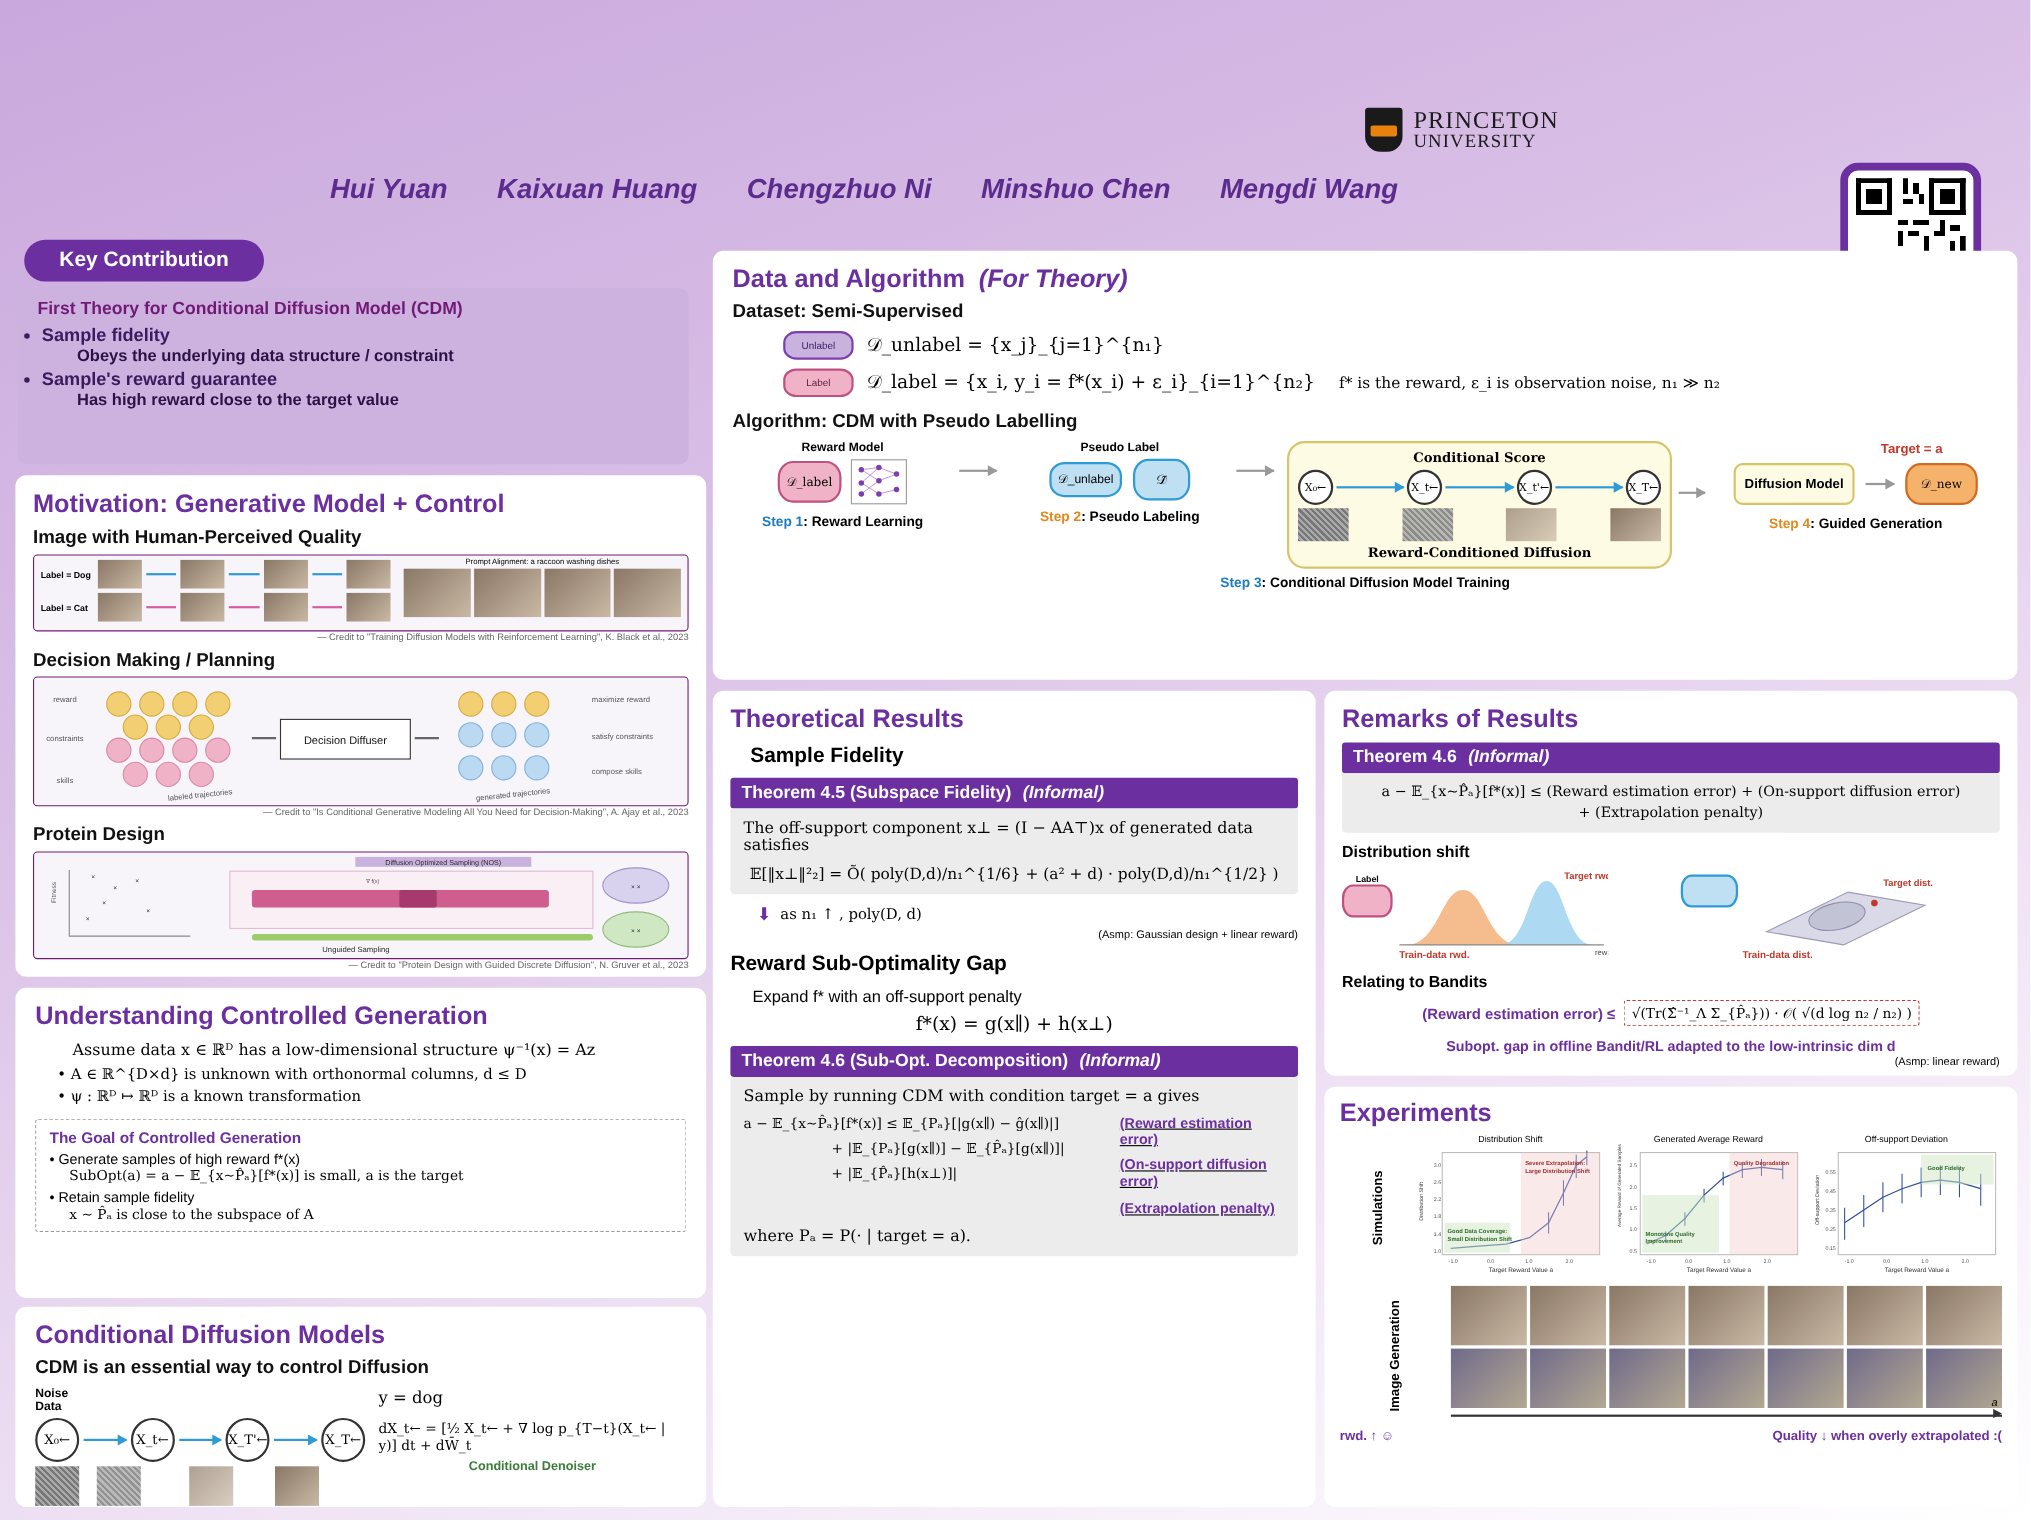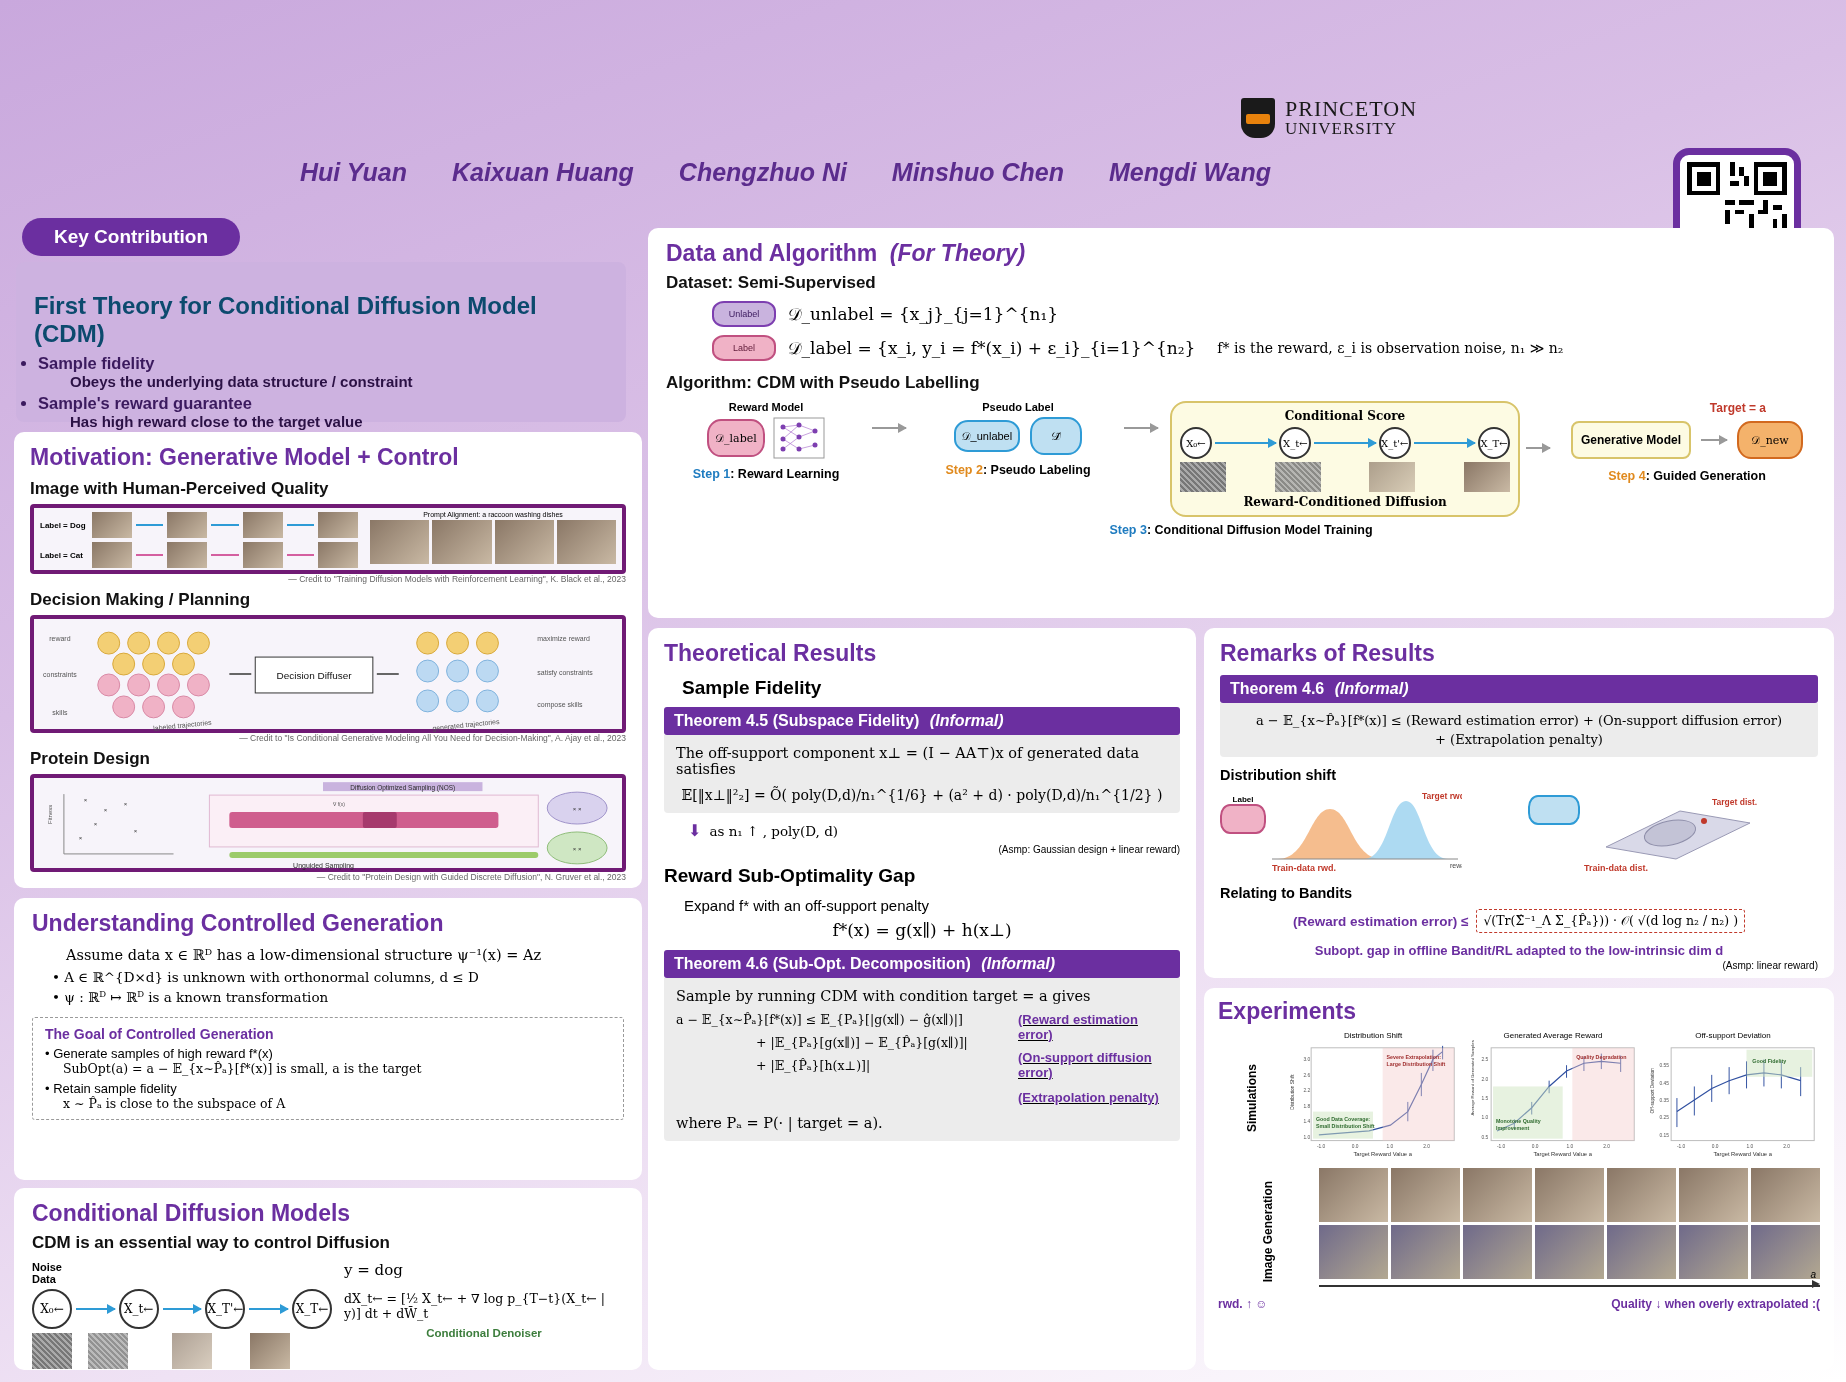--- a/index.html
+++ b/index.html
@@ -60,30 +60,30 @@
   
   .keychip {
     position:absolute; left:22px; top:218px; width:218px; height:38px;
     background:#6b2fa0; color:#fff; border-radius:20px;
     font-size:19px; font-weight:bold; display:flex; align-items:center; justify-content:center;
   }
   .keybox {
     position:absolute; left:16px; top:262px; width:610px; height:160px;
     background:#cdb2e0; border-radius:8px; padding:10px 18px;
   }
-  .keybox .t { font-size:24px; font-weight:bold; color:#0c4a6e; margin-bottom:6px;margin-top:20px;}
+  .keybox .t { font-size:16px; font-weight:bold; color:#701a75; margin-bottom:6px;}
   .keybox li { font-size:16.5px; font-weight:bold; color:#3b1a5e; margin:4px 0 0 -14px;}
   .keybox .sub { font-size:15px; font-weight:bold; color:#2b1145; margin-left:18px; }
 
   
   #motivation { left:14px; top:432px; width:628px; height:456px; }
   #controlled { left:14px; top:898px; width:628px; height:282px; }
   #cdm { left:14px; top:1188px; width:628px; height:182px; }
 
-  .figbox { background:#f7f4fa; border:4px solid #701a75; border-radius:4px; }
+  .figbox { background:#f7f4fa; border:1px solid #701a75; border-radius:4px; }
   .credit { font-size:8.5px; color:#666; text-align:right; }
 
   
   #dataalgo { left:648px; top:228px; width:1186px; height:390px; }
   
   #theory { left:648px; top:628px; width:548px; height:742px; }
   
   #remarks { left:1204px; top:628px; width:630px; height:350px; }
   #experiments { left:1204px; top:988px; width:630px; height:382px; }
 
@@ -458,21 +458,21 @@
             <div style="font-size:12px;font-weight:bold;font-family:'DejaVu Serif',serif;margin-top:3px;">Reward-Conditioned Diffusion</div>
           </div>
         </div>
         <div style="width:30px;padding-top:46px;">
             <div class="arrowline" style="width:24px;"></div>
           </div>
 
         <div style="width:250px;text-align:center;">
           <div style="font-size:12px;color:#c0392b;font-weight:bold;text-align:right;padding-right:46px;">Target = a</div>
           <div style="display:flex;align-items:center;justify-content:center;gap:10px;margin-top:6px;">
-            <div style="background:#fdfbe3;border:2px solid #d8c46a;border-radius:8px;padding:10px 8px;font-size:12px;font-weight:bold;">Generative Model</div>
+            <div style="background:#fdfbe3;border:2px solid #d8c46a;border-radius:8px;padding:10px 8px;font-size:12px;font-weight:bold;">Diffusion Model</div>
             <div class="arrowline" style="width:26px;"></div>
             <div style="width:66px;background:#f4b26b;border:2px solid #d2691e;border-radius:14px/40%;height:38px;font-size:11px;display:flex;align-items:center;justify-content:center;font-family:'DejaVu Serif',serif;">𝒟_new</div>
           </div>
           <div style="margin-top:10px;font-size:12.5px;">
             <span style="color:#e08a1e;font-weight:bold;">Step 4</span><span style="font-weight:bold;">: Guided Generation</span>
           </div>
         </div>
       </div>
       <div style="text-align:center;margin-top:6px;font-size:12.5px;">
         <span style="color:#1f7cc0;font-weight:bold;">Step 3</span><span style="font-weight:bold;">: Conditional Diffusion Model Training</span>

